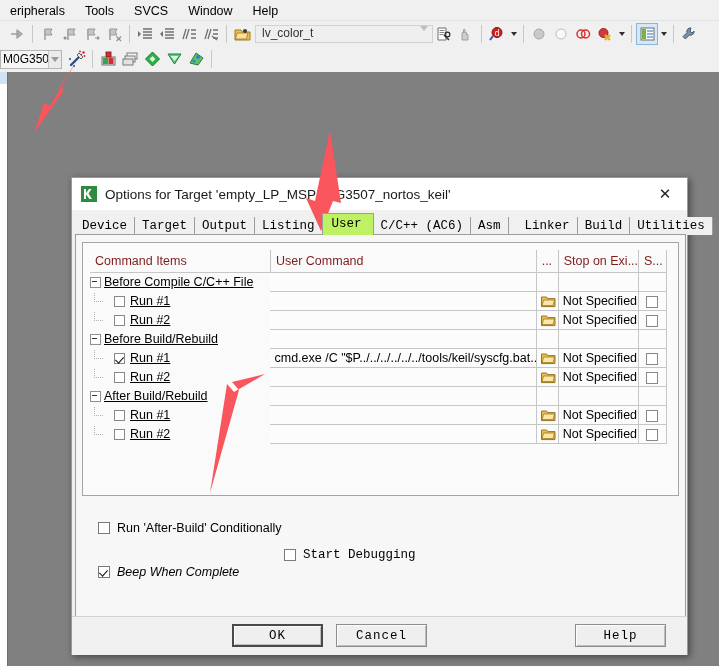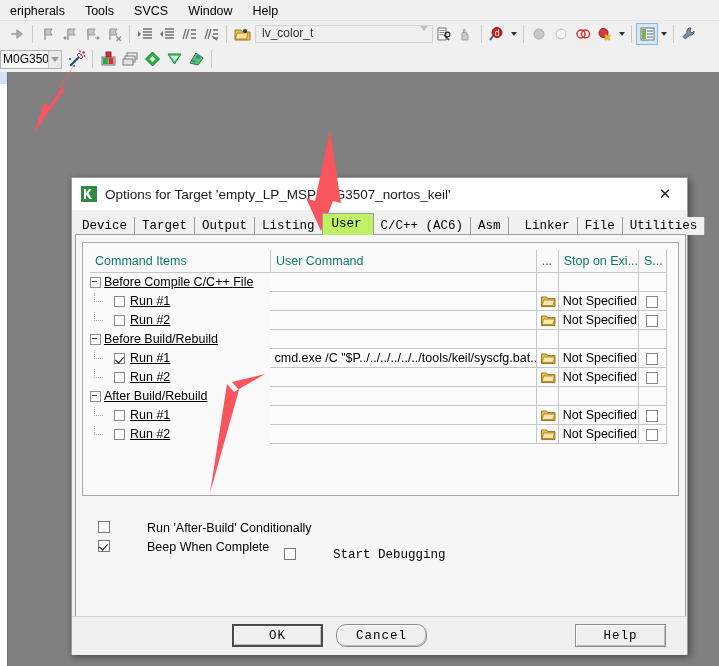--- a/index.html
+++ b/index.html
@@ -206,21 +206,21 @@
     font-size: 12.5px;
   }
   table.grid th {
     background: #fafafa;
     border: 1px solid #c6c6c6;
     border-top: none; border-left: none;
     font-weight: normal;
     text-align: left;
     padding: 2px 5px;
     height: 18px;
-    color: #0f766e;
+    color: #7f1d1d;
     font-size: 12.5px;
     white-space: nowrap;
     overflow: hidden;
   }
   table.grid th.first { border-left: none; }
   table.grid td {
     border: 1px solid #c6c6c6;
     border-top: none; border-left: none;
     height: 18px;
     padding: 0 4px;
@@ -295,23 +295,22 @@
     border: 1px solid #888;
     background: #fff;
     display: inline-block;
     vertical-align: middle;
     box-sizing: border-box;
   }
 
   
   .opt-row {
     position: absolute;
-    display: flex; 
+    display: flex; align-items: center;
     font-size: 12.5px;
-    gap: 30px;
   }
   .opt-box {
     width: 12px; height: 12px;
     border: 1px solid #7a7a7a;
     background: #fff;
     margin-right: 7px;
     position: relative;
     box-sizing: border-box;
     flex: none;
   }
@@ -598,21 +597,21 @@
 
       <div class="tabstrip">
         <div class="tab">Device</div>
         <div class="tab">Target</div>
         <div class="tab">Output</div>
         <div class="tab">Listing</div>
         <div class="tab sel">User</div>
         <div class="tab">C/C++ (AC6)</div>
         <div class="tab">Asm</div>
         <div class="tab" style="margin-left:9px">Linker</div>
-        <div class="tab">File</div>
+        <div class="tab">Build</div>
         <div class="tab">Utilities</div>
       </div>
 
       <div class="tabpage">
 
         <div class="listgroup">
           <table class="grid">
             <colgroup>
               <col style="width:180px">
                 <col style="width:265px">
@@ -796,33 +795,33 @@
                 <td class="col-s"><span class="smallbox"></span></td>
               </tr>
             </tbody>
           </table>
         </div>
 
         <div class="opt-row" style="left:22px; top:286px;">
           <span class="opt-box"></span>
           <span>Run 'After-Build' Conditionally</span>
         </div>
-        <div class="opt-row" style="left:22px; top:305px;">
+        <div class="opt-row" style="left:22px; top:330px;font-style:italic;">
           <span class="opt-box checked"></span>
           <span>Beep When Complete</span>
         </div>
         <div class="opt-row" style="left:208px; top:313px;font-family:Liberation Mono, monospace;">
           <span class="opt-box"></span>
           <span>Start Debugging</span>
         </div>
       </div>
 
       <div class="btnrow">
         <div class="dbtn default" style="left:160px; width:91px;">OK</div>
-        <div class="dbtn" style="left:264px; width:91px;border-radius:10px;">Cancel</div>
+        <div class="dbtn" style="left:264px; width:91px;">Cancel</div>
         <div class="dbtn" style="left:503px; width:91px;">Help</div>
       </div>
 
     </div>
   </div>
 
   <svg class="arrow-layer" viewBox="0 0 719 666">
 
     <g>
       <path d="M76 62 L59 88 L65 89 L34 133 L44 103 L50 106 Z" fill="#f8555c"></path>

